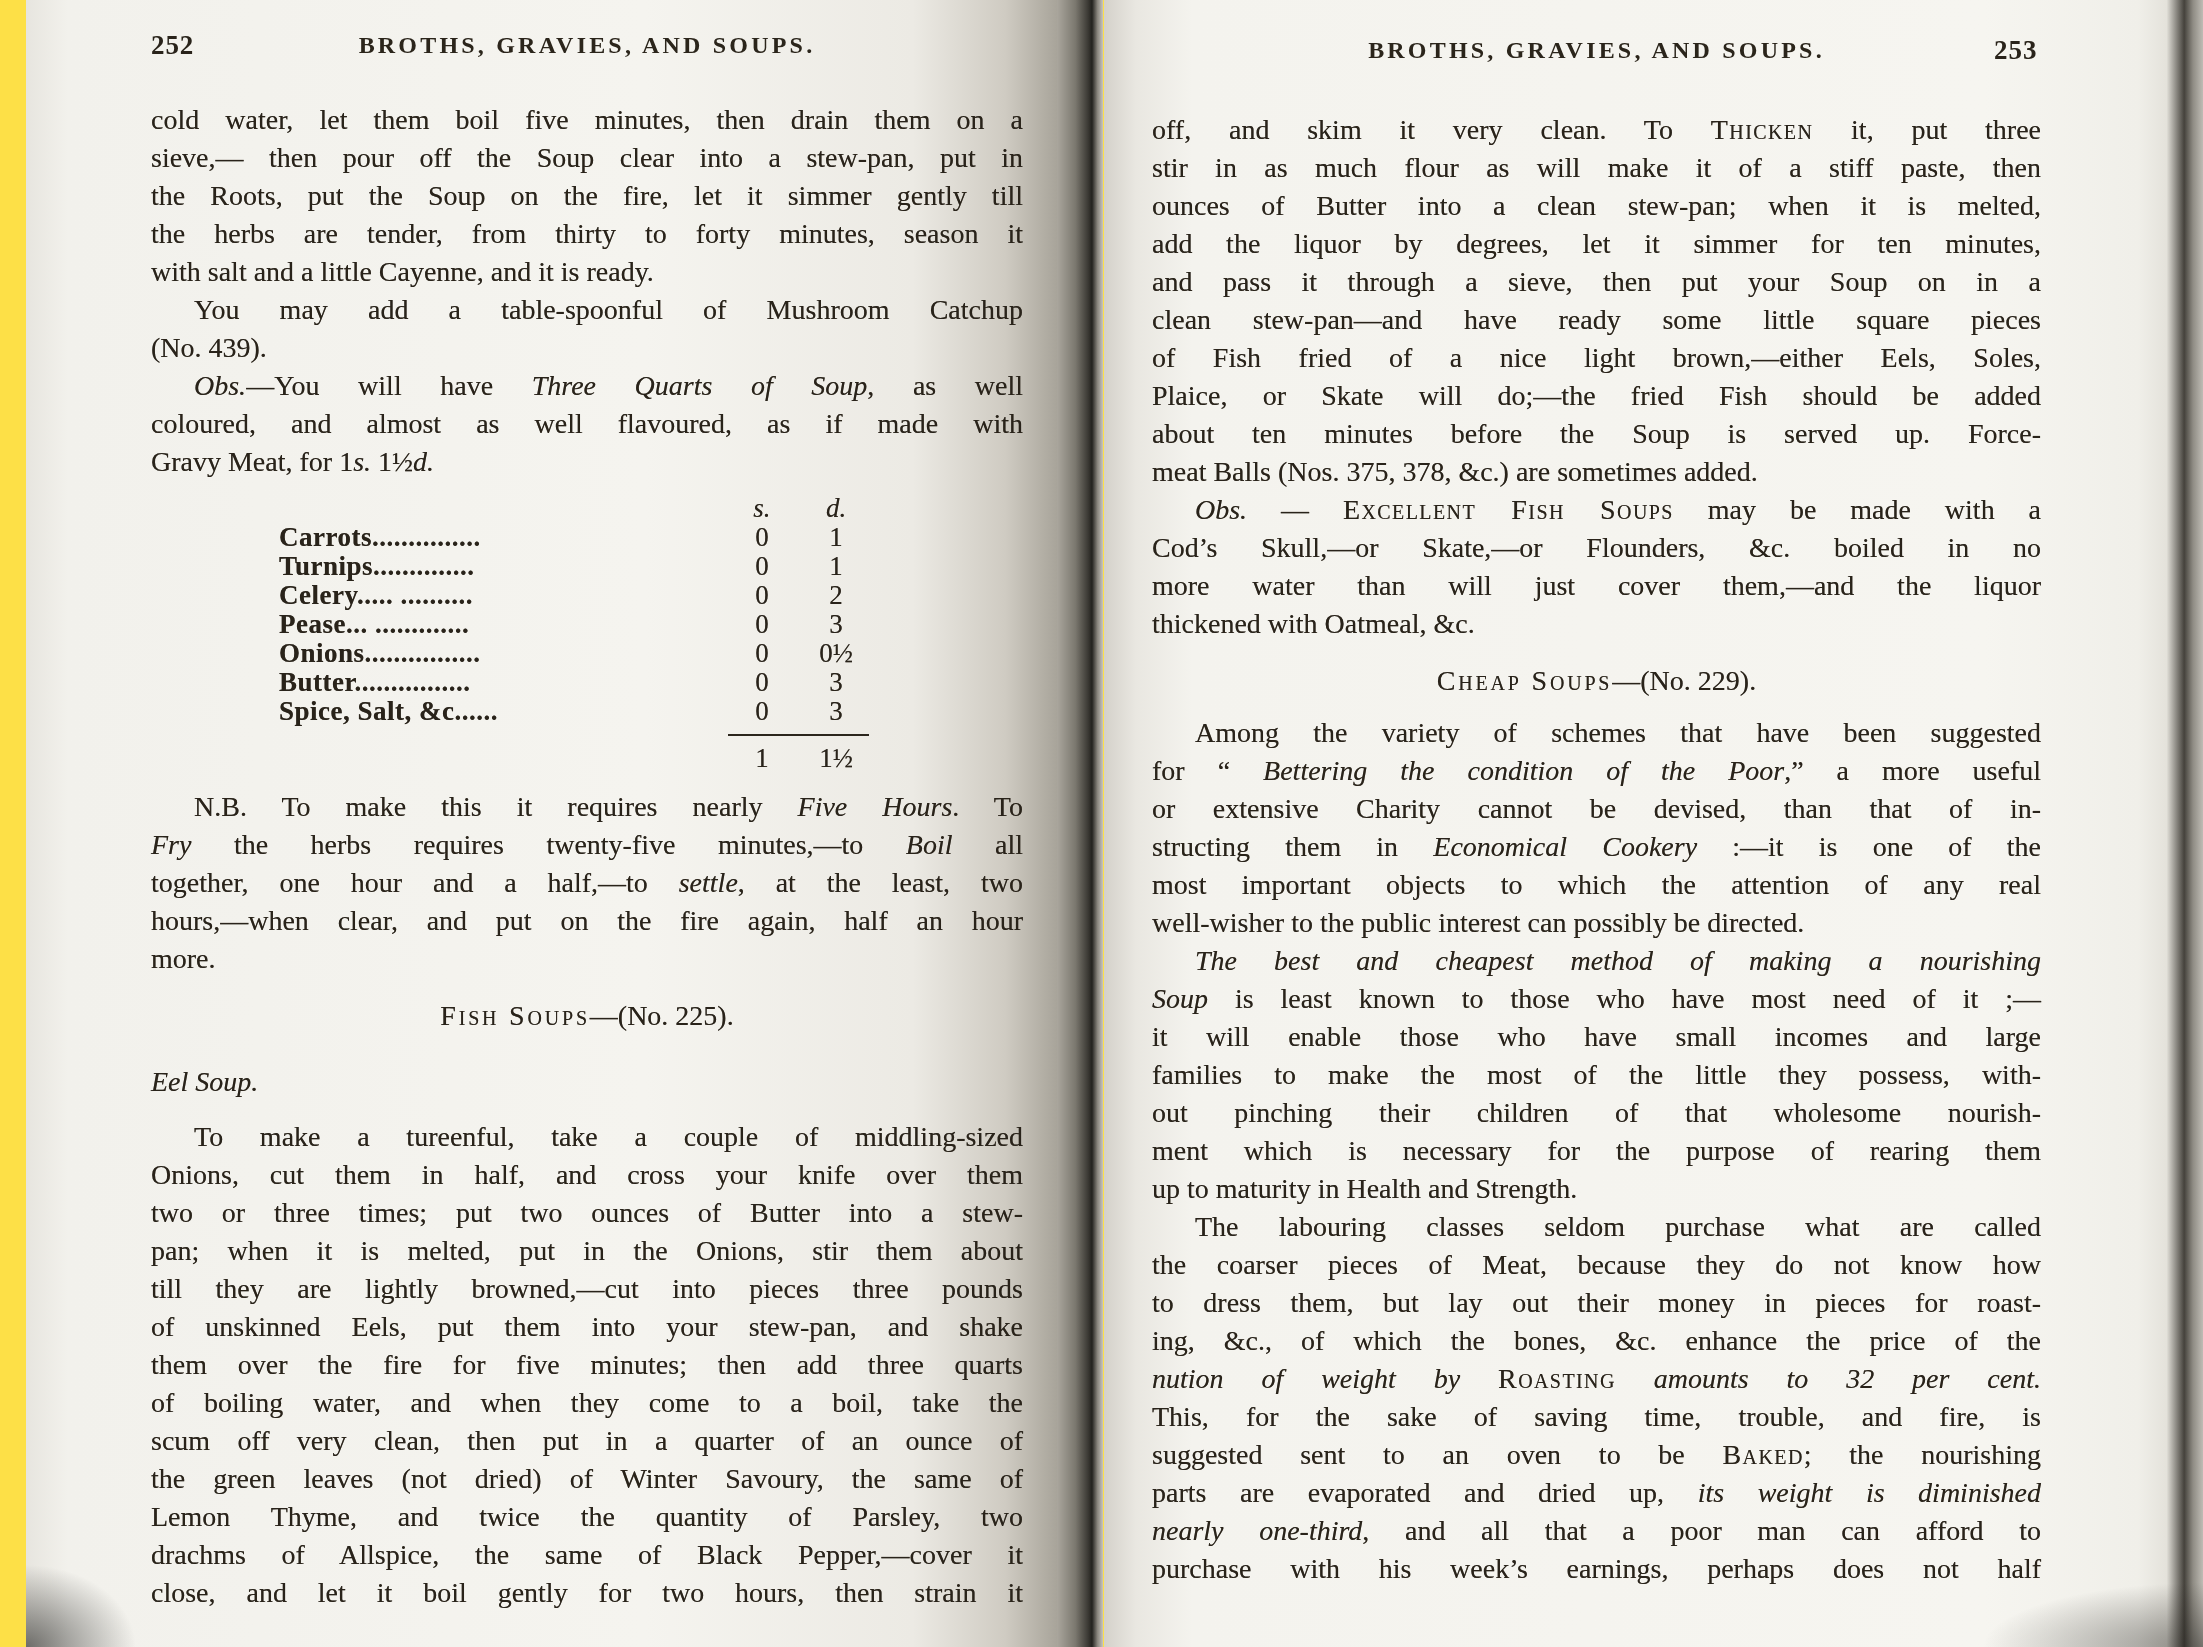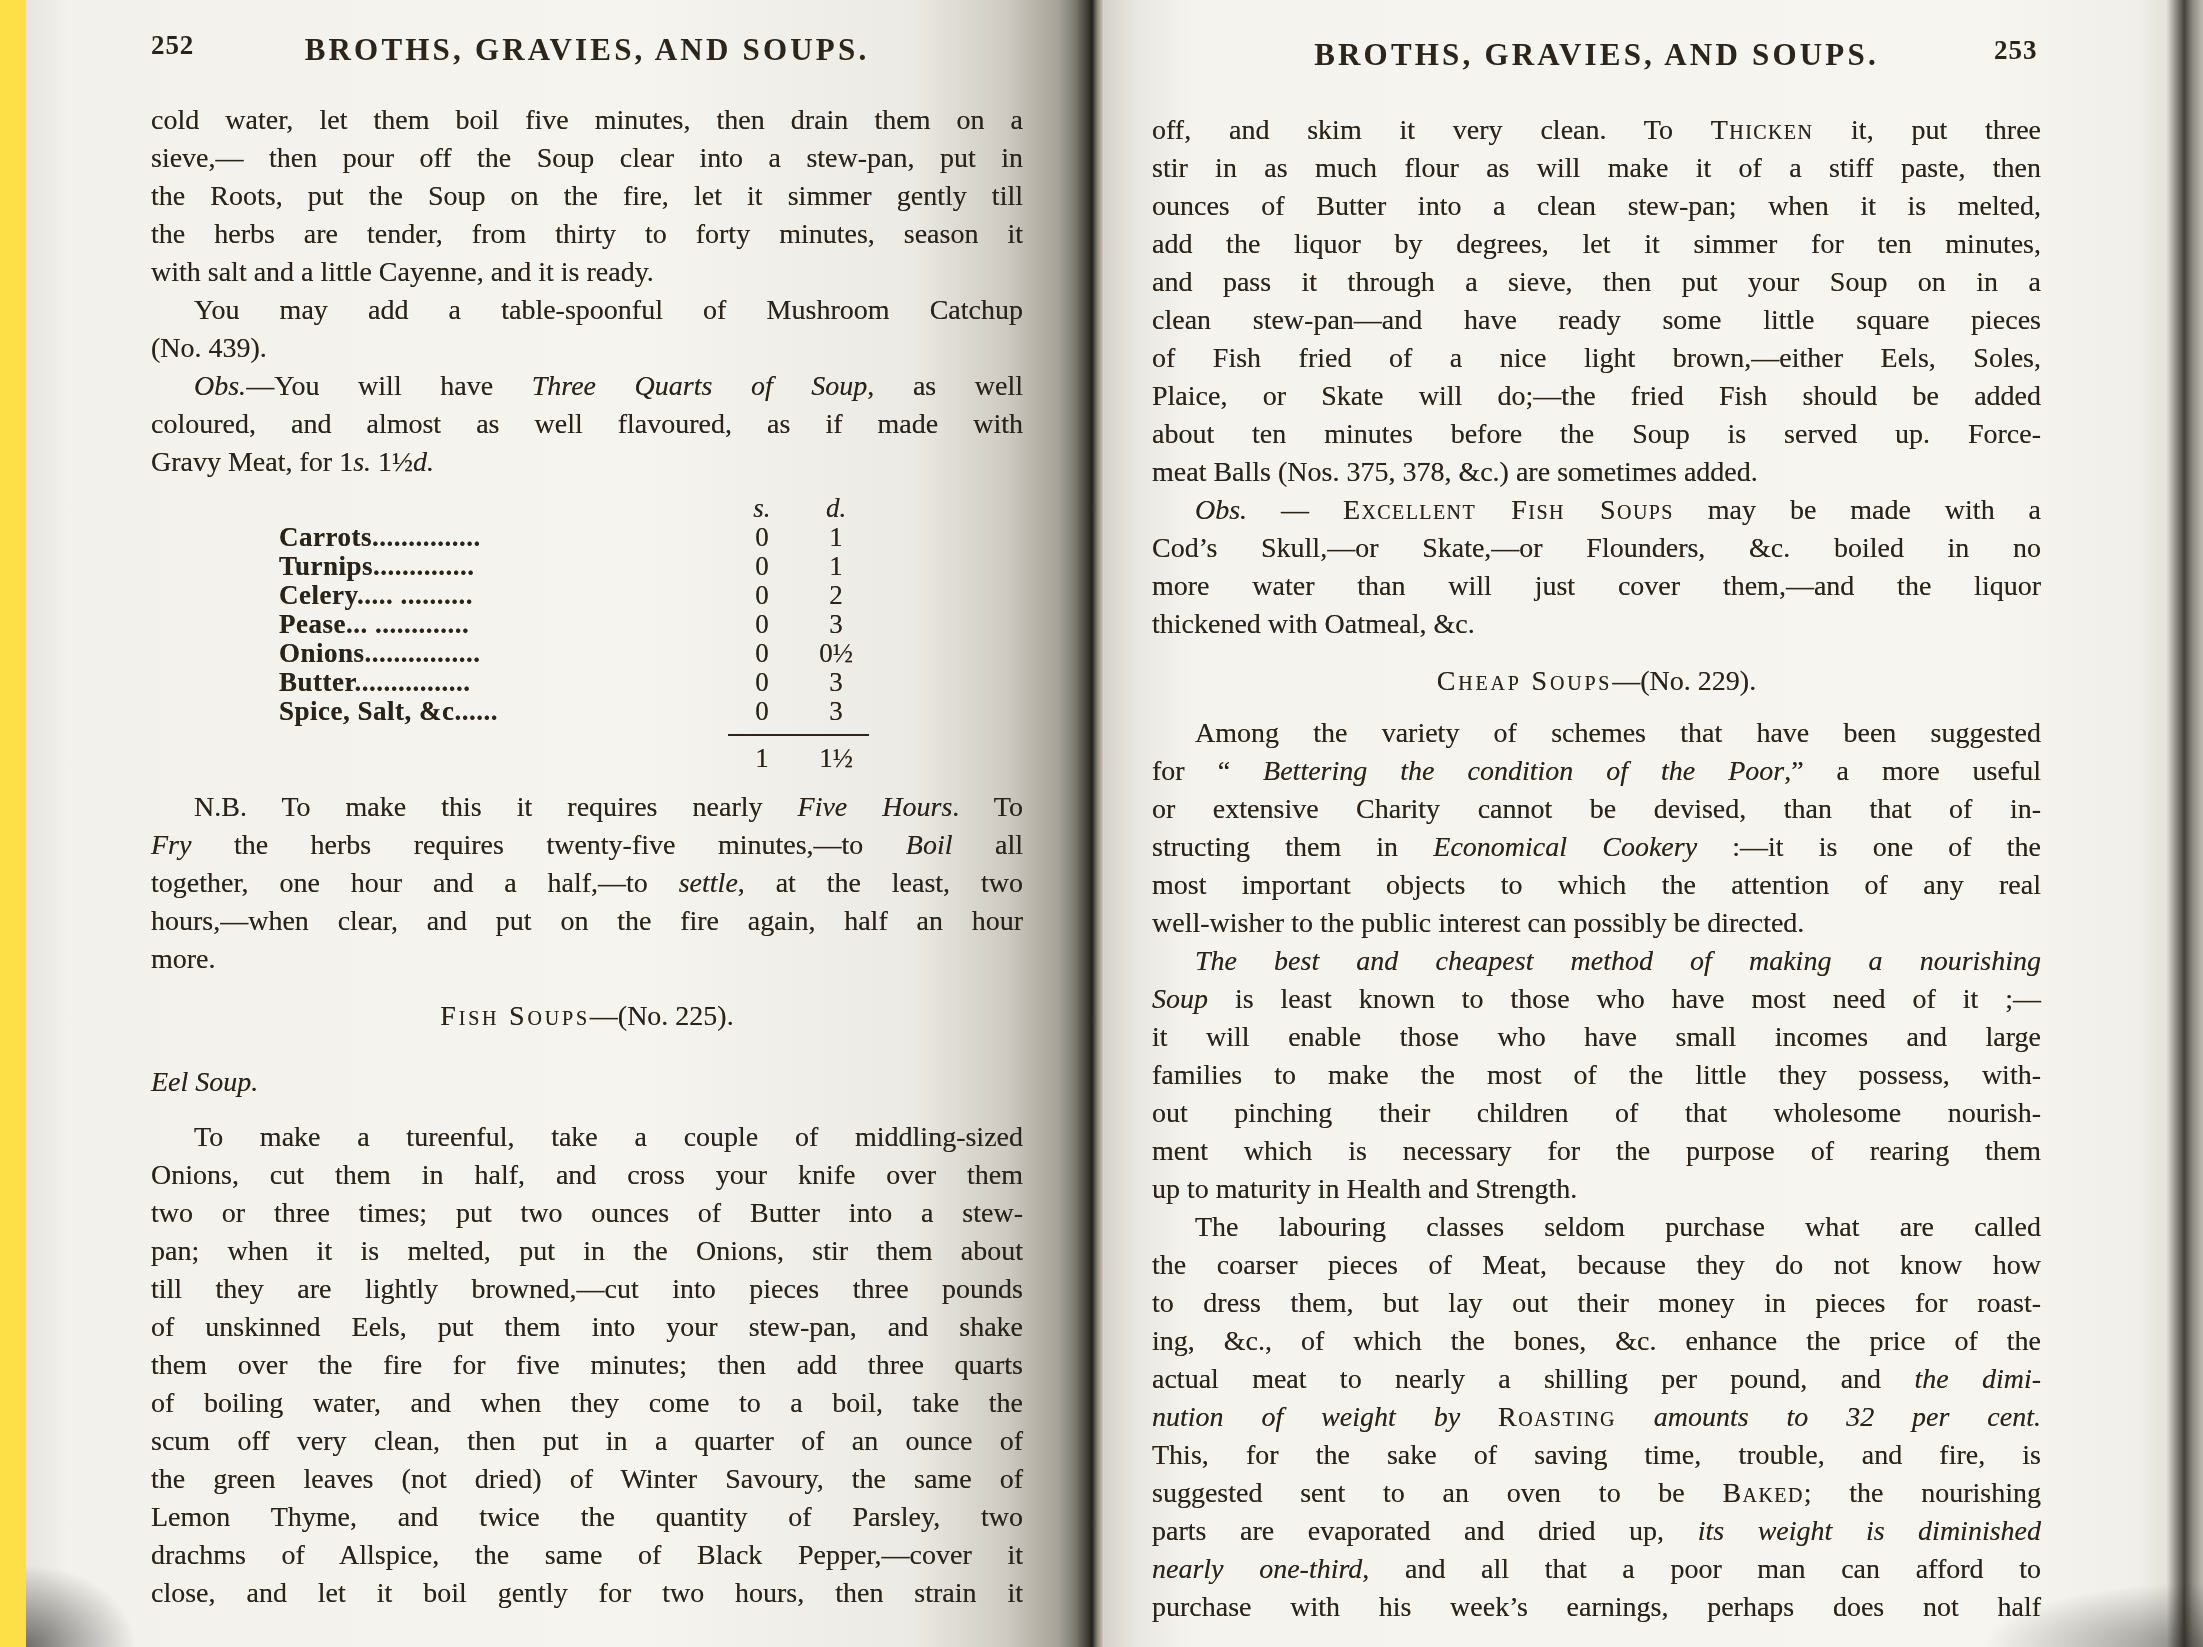--- a/index.html
+++ b/index.html
@@ -35,21 +35,21 @@
     background:radial-gradient(ellipse at 100% 100%,rgba(30,28,24,0.45),rgba(30,28,24,0) 70%);
     pointer-events:none;
   }
   .content{position:relative;padding-top:32px;}
   .page-left .content{margin-left:125px;width:872px;}
   .page-right .content{margin-left:48px;width:889px;padding-top:37px;}
   .pagehead{position:relative;height:41px;margin-bottom:28px;}
   .page-right .pagehead{margin-bottom:33px;}
   .running{
     display:block;text-align:center;
-    font-size:31px;font-weight:700;letter-spacing:3.2px;
+    font-size:24px;font-weight:700;letter-spacing:3.2px;
     color:#2b251b;
   }
   .pnum{position:absolute;top:-1.9px;font-size:27px;font-weight:700;letter-spacing:0.9px;}
   .pnum-left{left:0;}
   .pnum-right{right:3.7px;}
   .blocks{font-size:28px;}
   .line{
     line-height:38px;min-height:38px;
     text-shadow:0 0 0.6px rgba(41,35,26,0.55);
     white-space:normal;
@@ -233,21 +233,20 @@
             <div class="line jl"><span>families to make the most of the little they possess, with-</span></div>
             <div class="line jl"><span>out pinching their children of that wholesome nourish-</span></div>
             <div class="line jl"><span>ment which is necessary for the purpose of rearing them</span></div>
             <div class="line ll"><span>up to maturity in Health and Strength.</span></div>
           </div>
           <div class="para">
             <div class="line jl ind"><span>The labouring classes seldom purchase what are called</span></div>
             <div class="line jl"><span>the coarser pieces of Meat, because they do not know how</span></div>
             <div class="line jl"><span>to dress them, but lay out their money in pieces for roast-</span></div>
             <div class="line jl"><span>ing, &amp;c., of which the bones, &amp;c. enhance the price of the</span></div>
-            <div class="line jl"><span>actual meat to nearly a shilling per pound, and </span><span class="i">the dimi-</span></div>
             <div class="line jl"><span class="i">nution of weight by</span><span> </span><span class="sc">Roasting</span><span> </span><span class="i">amounts to 32 per cent.</span></div>
             <div class="line jl"><span>This, for the sake of saving time, trouble, and fire, is</span></div>
             <div class="line jl"><span>suggested sent to an oven to be </span><span class="sc">Baked</span><span>; the nourishing</span></div>
             <div class="line jl"><span>parts are evaporated and dried up, </span><span class="i">its weight is diminished</span></div>
             <div class="line jl"><span class="i">nearly one-third</span><span>, and all that a poor man can afford to</span></div>
             <div class="line jl"><span>purchase with his week’s earnings, perhaps does not half</span></div>
           </div>
         </div>
     </div>
   </div>

